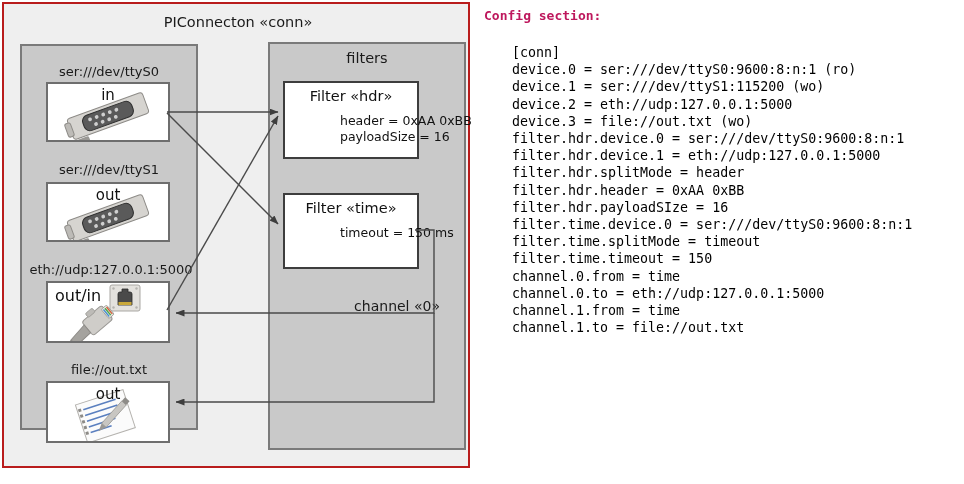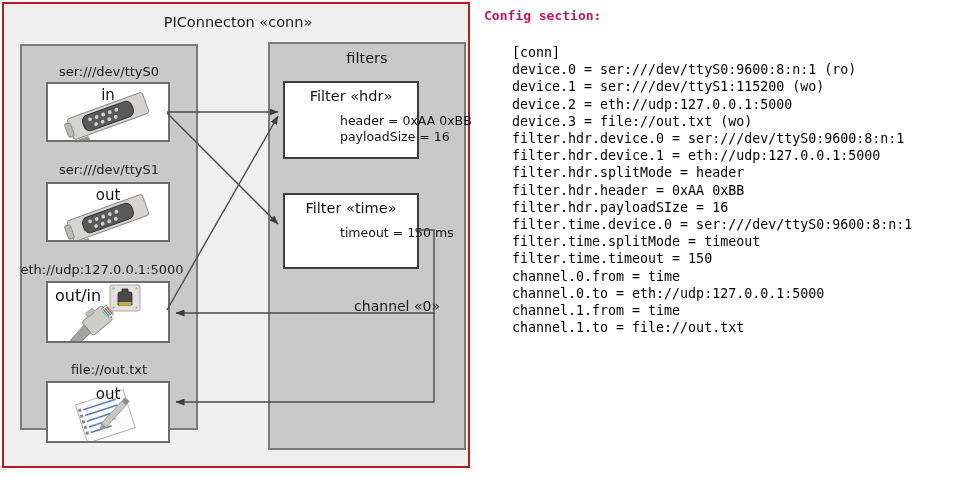--- a/index.html
+++ b/index.html
@@ -195,21 +195,21 @@
             <circle cx="-14" cy="3.5" r="1.9" fill="#cfcfcf"></circle>
               <circle cx="-7" cy="3.5" r="1.9" fill="#cfcfcf"></circle>
             <circle cx="0" cy="3.5" r="1.9" fill="#cfcfcf"></circle>
               <circle cx="7" cy="3.5" r="1.9" fill="#cfcfcf"></circle>
             <rect x="-44" y="-7" width="6" height="14" rx="2" fill="#bdbbb7" stroke="#8d8b87" stroke-width="1"></rect>
             <rect x="-39" y="12" width="14" height="7" rx="2" fill="#9a9894"></rect>
           </g>
         </svg>
       </div>
 
-      <div class="dev-label" style="left:4px; top:258px; width:188px;">eth://udp:127.0.0.1:5000</div>
+      <div class="dev-label" style="left:13px; top:258px; width:188px;">eth://udp:127.0.0.1:5000</div>
       <div class="dev-box" style="left:42px; top:277px; width:124px; height:62px;">
         <div class="dev-dir eth-dir">out/in</div>
         <svg width="120" height="58" viewBox="0 0 120 58" style="position:absolute;left:0;top:0;">
           <rect x="62" y="2" width="30" height="26" rx="2" fill="#e3e1dd" stroke="#a9a7a3" stroke-width="1"></rect>
           <circle cx="65.5" cy="5.5" r="1.2" fill="#b5b3af"></circle>
             <circle cx="88.5" cy="5.5" r="1.2" fill="#b5b3af"></circle>
           <circle cx="65.5" cy="24.5" r="1.2" fill="#b5b3af"></circle>
             <circle cx="88.5" cy="24.5" r="1.2" fill="#b5b3af"></circle>
           <path d="M70 22 L70 11 Q70 9 72 9 L74 9 L74 6 L80 6 L80 9 L82 9 Q84 9 84 11 L84 22 Z" fill="#4a4a4a" stroke="#2a2a2a" stroke-width="0.8"></path>
           <rect x="70.5" y="19" width="13" height="3" fill="#c9a83a"></rect>

